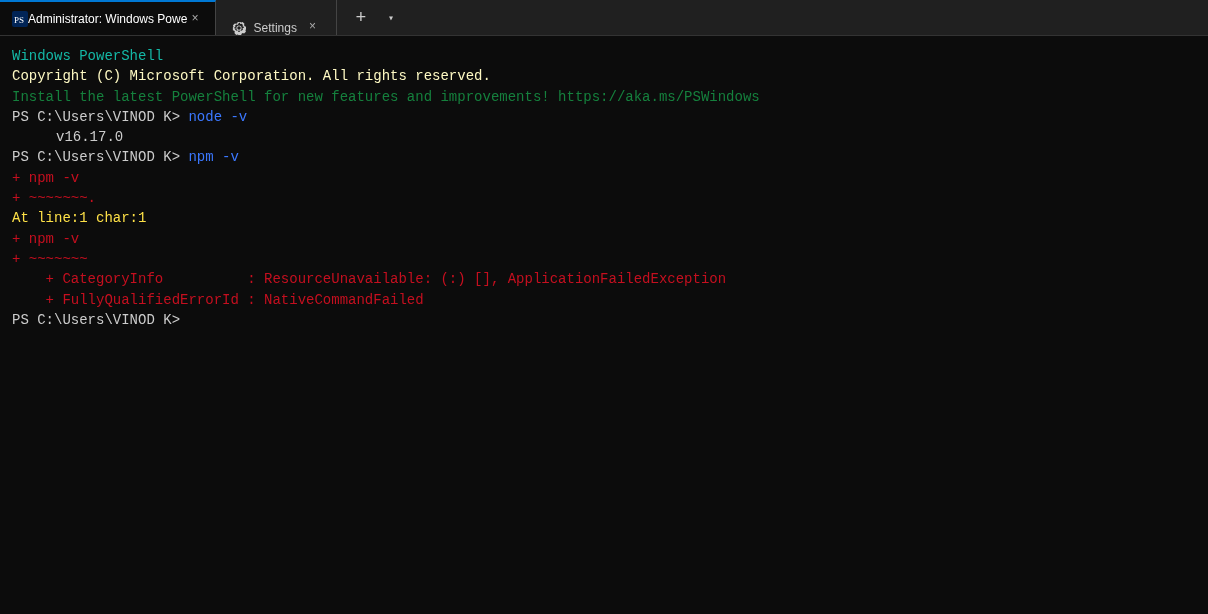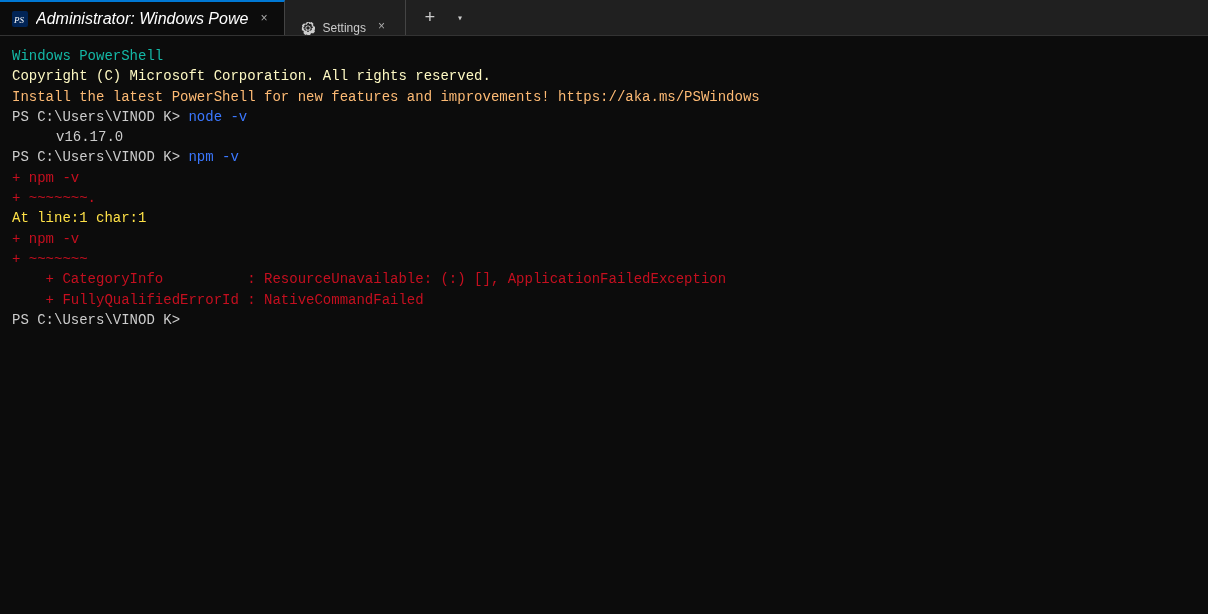--- a/index.html
+++ b/index.html
@@ -28,34 +28,32 @@
     }
 
     .tab {
       display: flex;
       align-items: center;
       height: 100%;
       padding: 0 12px;
       background: #0c0c0c;
       border-right: 1px solid #444;
       border-top: 2px solid #0078d4;
-      gap: 8px;
       min-width: 200px;
-      font-style: italic;
     }
 
     .tab-icon {
       width: 16px;
       height: 16px;
       flex-shrink: 0;
     }
 
     .tab-title {
       color: #fff;
-      font-size: 16px;
+      font-size: 12px;
       font-family: 'Segoe UI', sans-serif;
       flex: 1;
       white-space: nowrap;
       overflow: hidden;
       text-overflow: ellipsis;
     }
 
     .tab-close {
       color: #aaa;
       font-size: 12px;
@@ -161,21 +159,21 @@
       <div class="dropdown-btn">▾</div>
     </div>
   </div>
   <div class="titlebar-spacer"></div>
 </div>
 
 <div class="terminal" id="terminal">
 <div class="line" style="color: #14b8a6;">Windows PowerShell</div>
     <div class="line" style="color: #fef9c3;">Copyright (C) Microsoft Corporation. All rights reserved.</div>
     <div class="line" style="color: rgb(204, 204, 204);"></div>
-    <div class="line" style="color: #fdba74;">Install the latest PowerShell for new features and improvements! https://aka.ms/PSWindows</div>
+    <div class="line" style="color: #15803d;">Install the latest PowerShell for new features and improvements! https://aka.ms/PSWindows</div>
     <div class="line" style="color: rgb(204, 204, 204);"></div>
     <div class="line"><span style="color: rgb(204, 204, 204);">PS C:\Users\VINOD K&gt; </span><span style="color: rgb(59, 120, 255);">node -v</span></div>
     <div class="line" style="color: rgb(204, 204, 204); margin-left: 44px;">v16.17.0</div>
     <div class="line"><span style="color: rgb(204, 204, 204);">PS C:\Users\VINOD K&gt; </span><span style="color: rgb(59, 120, 255);">npm -v</span></div>
     <div class="line" style="color: rgb(197, 15, 31);">+ npm -v</div>
     <div class="line" style="color: rgb(197, 15, 31);">+ ~~~~~~~.</div>
     <div class="line" style="color: #fde047;">At line:1 char:1</div>
     <div class="line" style="color: rgb(197, 15, 31);">+ npm -v</div>
     <div class="line" style="color: rgb(197, 15, 31);">+ ~~~~~~~</div>
     <div class="line" style="color: rgb(197, 15, 31);">    + CategoryInfo          : ResourceUnavailable: (:) [], ApplicationFailedException</div>

